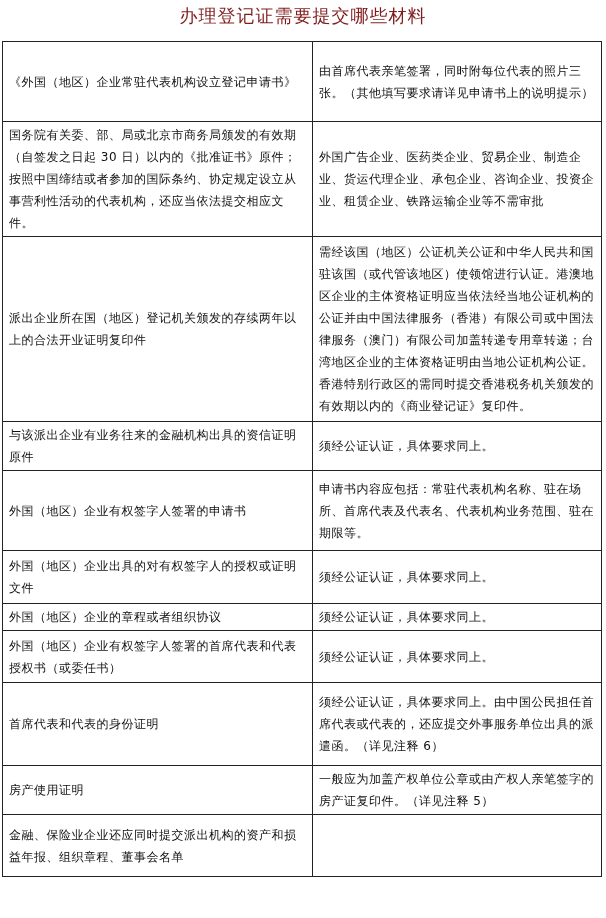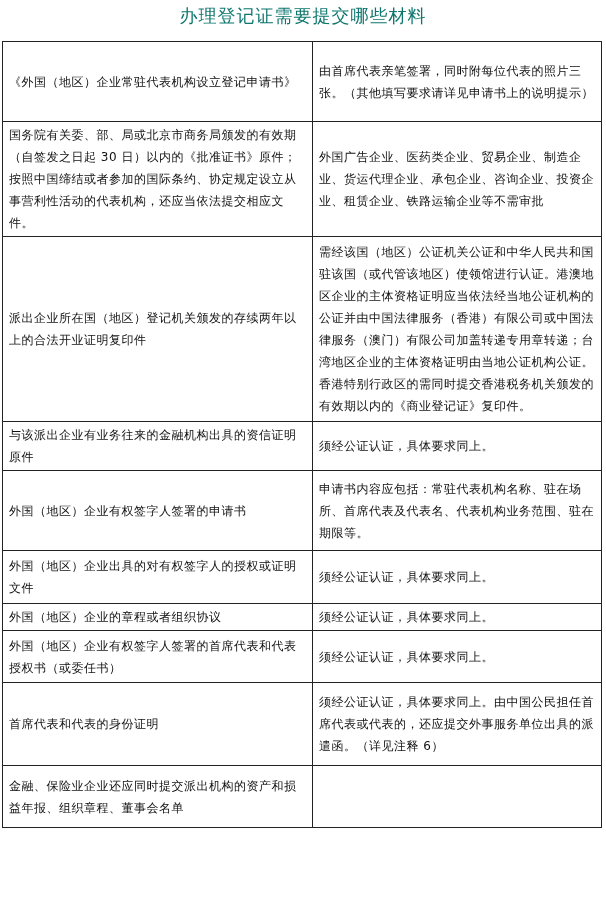--- a/index.html
+++ b/index.html
@@ -1,19 +1,19 @@
 <!DOCTYPE html>
 <html><head>
 <meta charset="utf-8">
 <style>
   html, body { margin:0; padding:0; background:#ffffff; }
   body { width:606px; height:918px; position:relative; overflow:hidden;
          font-family:"DejaVu Sans","Liberation Sans",sans-serif; color:#111; }
   .title { position:absolute; left:0; top:4px; width:606px; text-align:center;
-           font-size:18px; color:#0f766e; letter-spacing:1px; line-height:24px; }
+           font-size:18px; color:#7f1d1d; letter-spacing:1px; line-height:24px; }
   table.materials { position:absolute; left:2px; top:41px; width:599px;
                     border-collapse:collapse; table-layout:fixed; }
   table.materials td { border:1.5px solid #222; padding:2px 6px; font-size:12px;
                        line-height:22px; vertical-align:middle; letter-spacing:0.5px;
                        word-break:break-all; }
   td.col-item { width:297px; }
   td.col-note { width:276px;margin-left:44px; }
 </style>
 </head>
 <body>
@@ -51,18 +51,22 @@
       <td class="col-note">须经公证认证，具体要求同上。</td>
     </tr>
     <tr style="height:52px">
       <td class="col-item">外国（地区）企业有权签字人签署的首席代表和代表授权书（或委任书）</td>
       <td class="col-note">须经公证认证，具体要求同上。</td>
     </tr>
     <tr style="height:83px">
       <td class="col-item">首席代表和代表的身份证明</td>
       <td class="col-note">须经公证认证，具体要求同上。由中国公民担任首席代表或代表的，还应提交外事服务单位出具的派遣函。（详见注释 6）</td>
     </tr>
+    <tr style="height:49px">
+      <td class="col-item">房产使用证明</td>
+      <td class="col-note">一般应为加盖产权单位公章或由产权人亲笔签字的房产证复印件。（详见注释 5）</td>
+    </tr>
     <tr style="height:62px">
       <td class="col-item">金融、保险业企业还应同时提交派出机构的资产和损益年报、组织章程、董事会名单</td>
       <td class="col-note"></td>
     </tr>
   </tbody>
 </table>
 
 </body></html>

